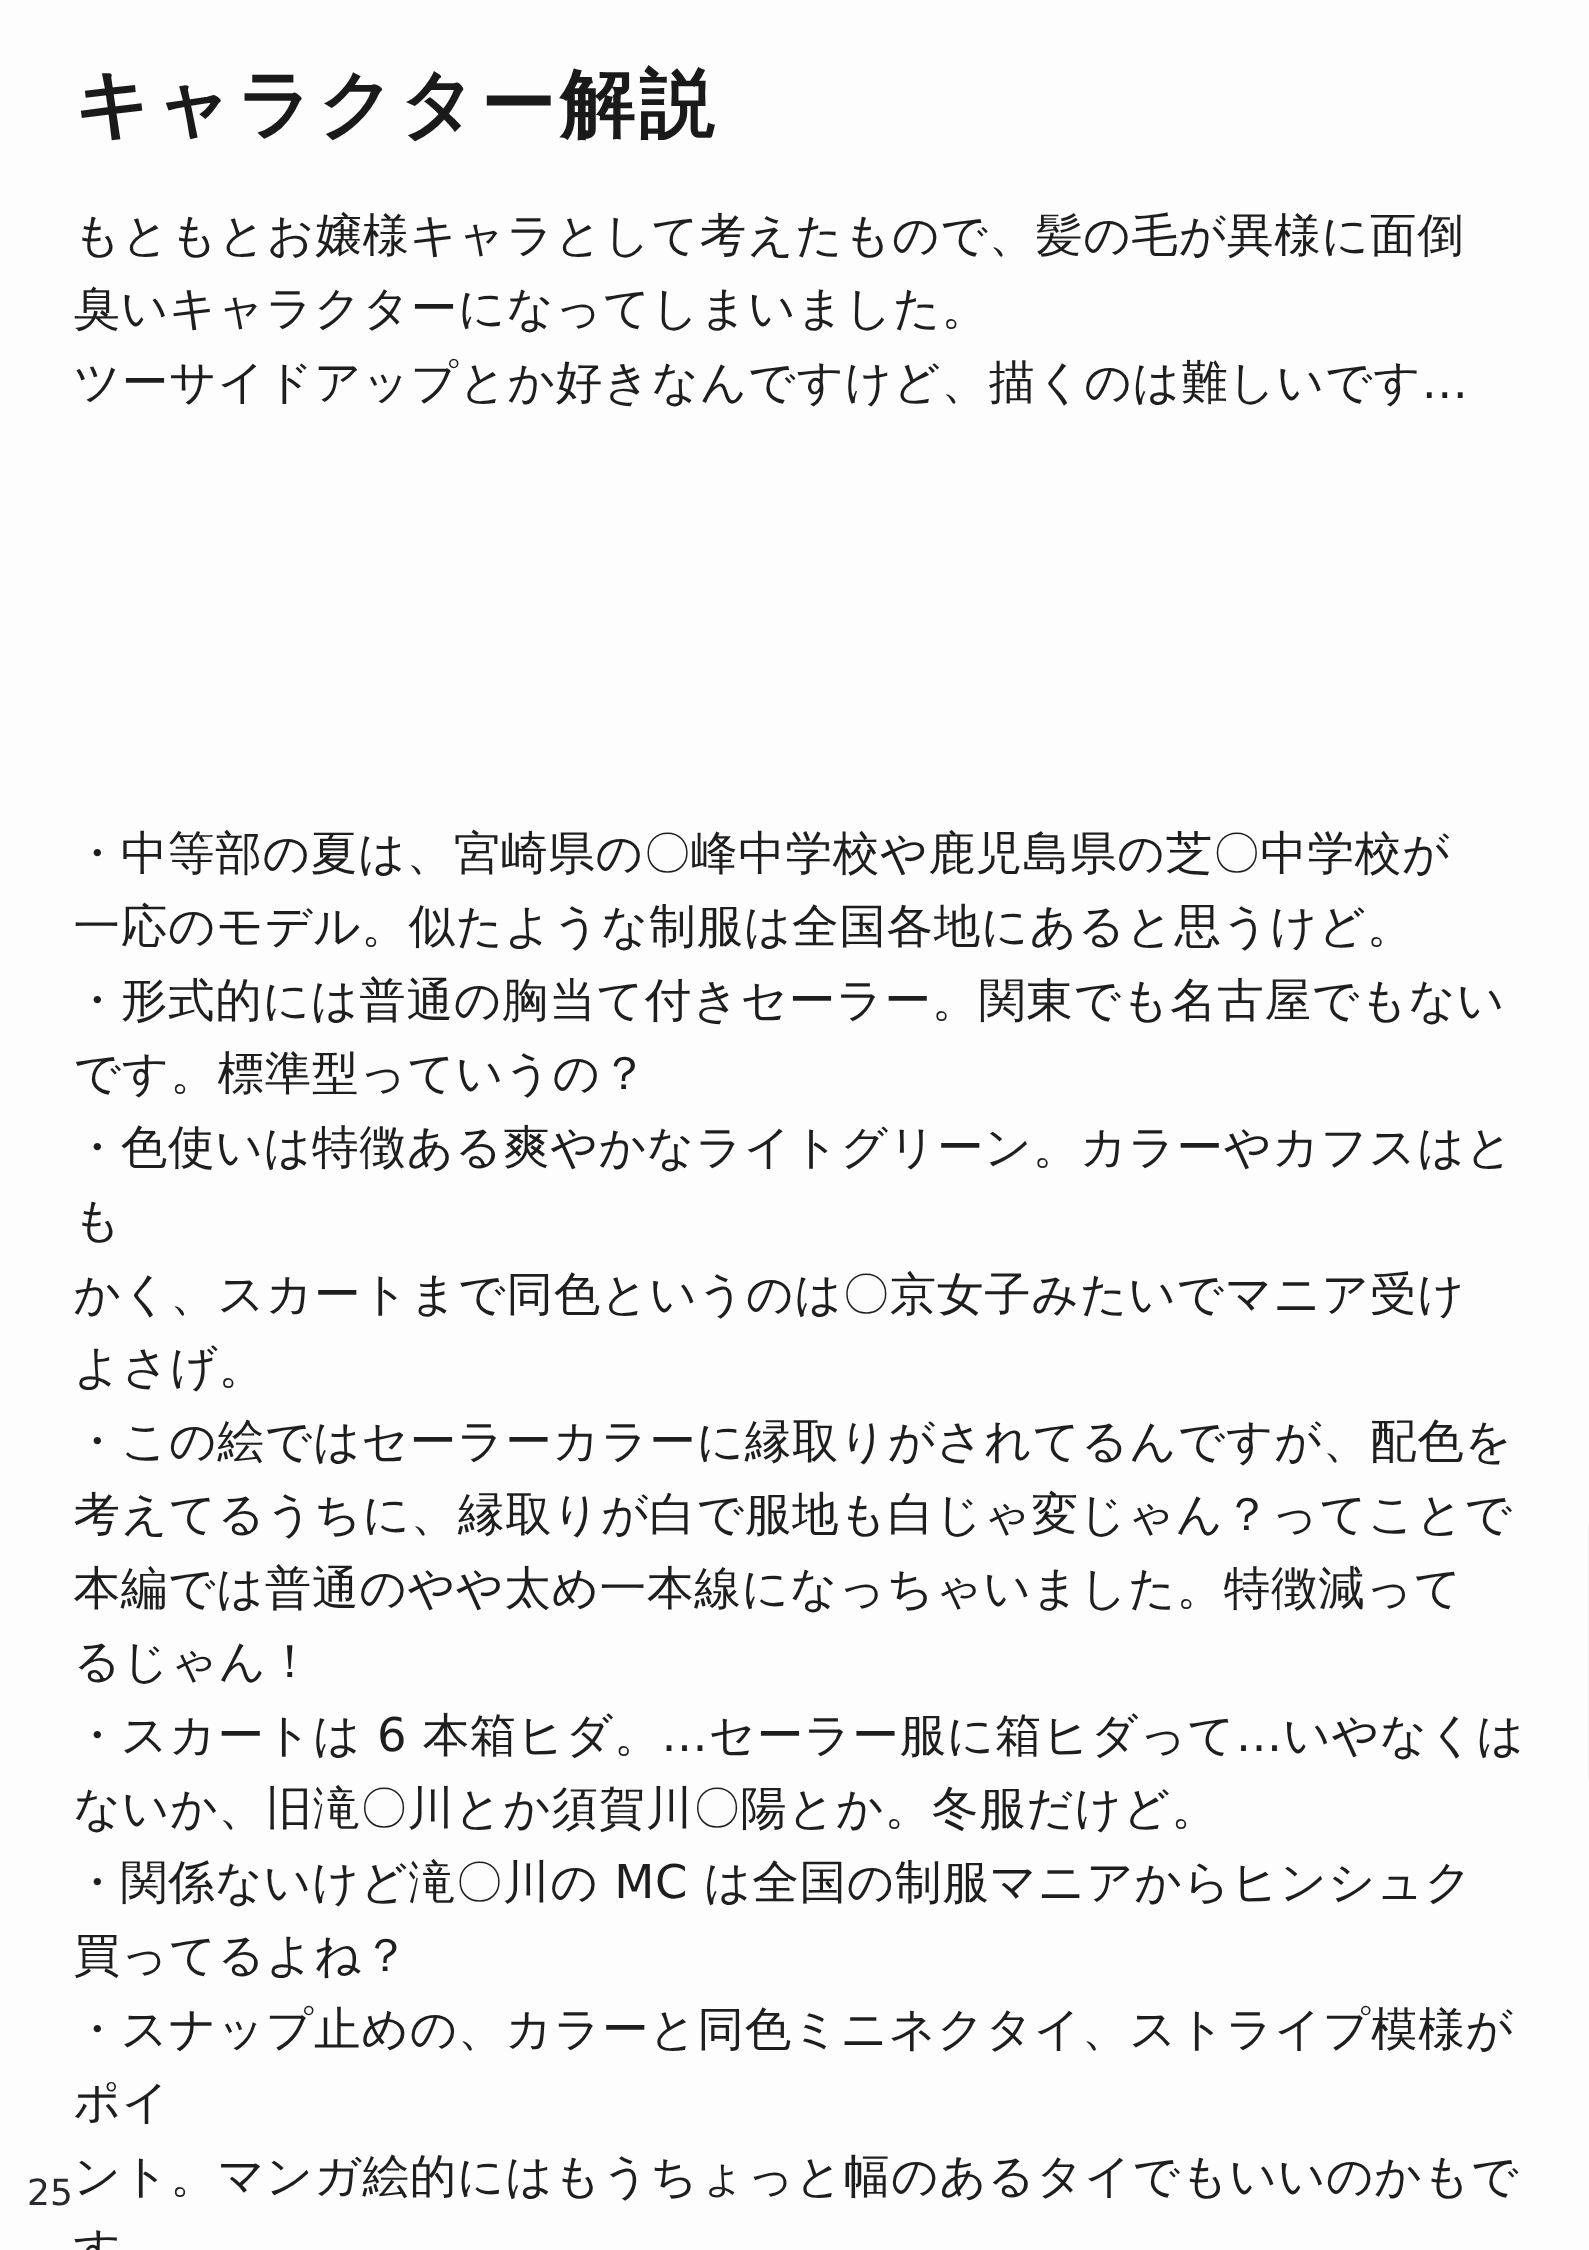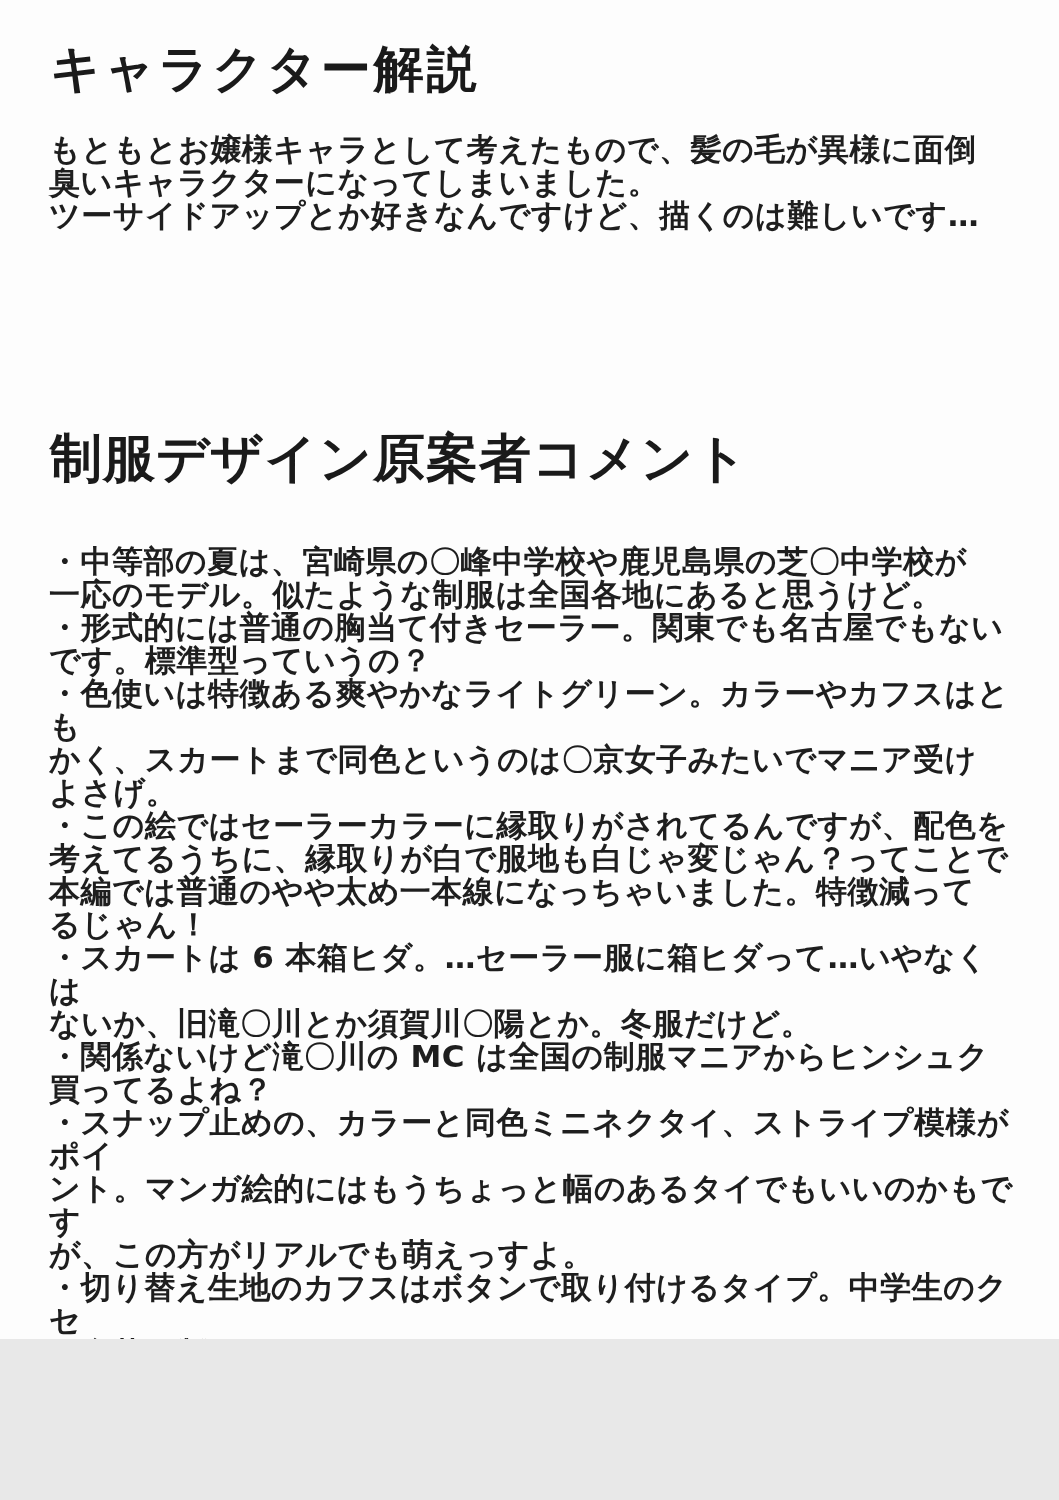--- a/index.html
+++ b/index.html
@@ -3,21 +3,21 @@
 <meta charset="utf-8">
 <style>
   html, body {
     margin: 0;
     padding: 0;
     background: #e8e8e8;
   }
   .page {
     position: relative;
     width: 1059px;
-    height: 1339px;
+    height: 1500px;
     margin: 0 auto;
     background: #fdfdfd;
     color: #1d1d1d;
     font-family: "DejaVu Sans", sans-serif;
     overflow: hidden;
   }
   .heading {
     position: absolute;
     left: 50px;
     margin: 0;
@@ -28,22 +28,22 @@
     white-space: nowrap;
   }
   .heading-1 { top: 36px; }
   .heading-2 { top: 424px; font-size: 52px; letter-spacing: 1px; }
   .body-text {
     position: absolute;
     left: 49px;
     right: 40px;
     margin: 0;
     font-size: 31px;
-    line-height: 33px;
-    font-weight: 700;
+    line-height: 49px;
+    font-weight: 400;
     letter-spacing: 0.5px;
     color: #1e1e1e;
     white-space: pre-line;
   }
   .body-1 { top: 133px; }
   .body-2 { top: 545px; }
   .page-number {
     position: absolute;
     left: 18px;
     top: 1448px;
@@ -56,21 +56,20 @@
 <body>
 
 <div class="page">
 
   <h1 class="heading heading-1">キャラクター解説</h1>
 
   <p class="body-text body-1">もともとお嬢様キャラとして考えたもので、髪の毛が異様に面倒
 臭いキャラクターになってしまいました。
 ツーサイドアップとか好きなんですけど、描くのは難しいです…</p>
 
-  <h1 class="heading heading-2">制服デザイン原案者コメント</h1>
 
   <p class="body-text body-2">・中等部の夏は、宮崎県の〇峰中学校や鹿児島県の芝〇中学校が
 一応のモデル。似たような制服は全国各地にあると思うけど。
 ・形式的には普通の胸当て付きセーラー。関東でも名古屋でもない
 です。標準型っていうの？
 ・色使いは特徴ある爽やかなライトグリーン。カラーやカフスはとも
 かく、スカートまで同色というのは〇京女子みたいでマニア受け
 よさげ。
 ・この絵ではセーラーカラーに縁取りがされてるんですが、配色を
 考えてるうちに、縁取りが白で服地も白じゃ変じゃん？ってことで

